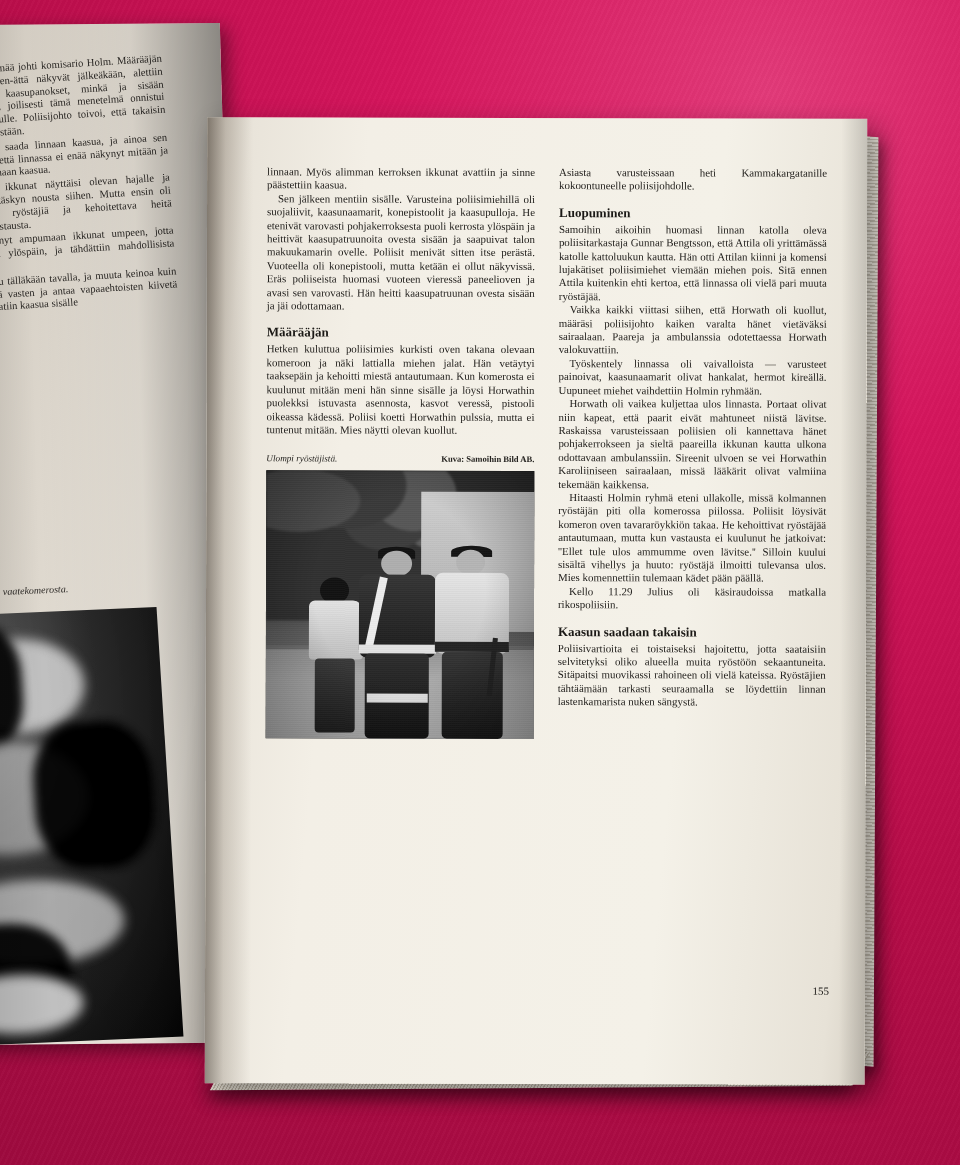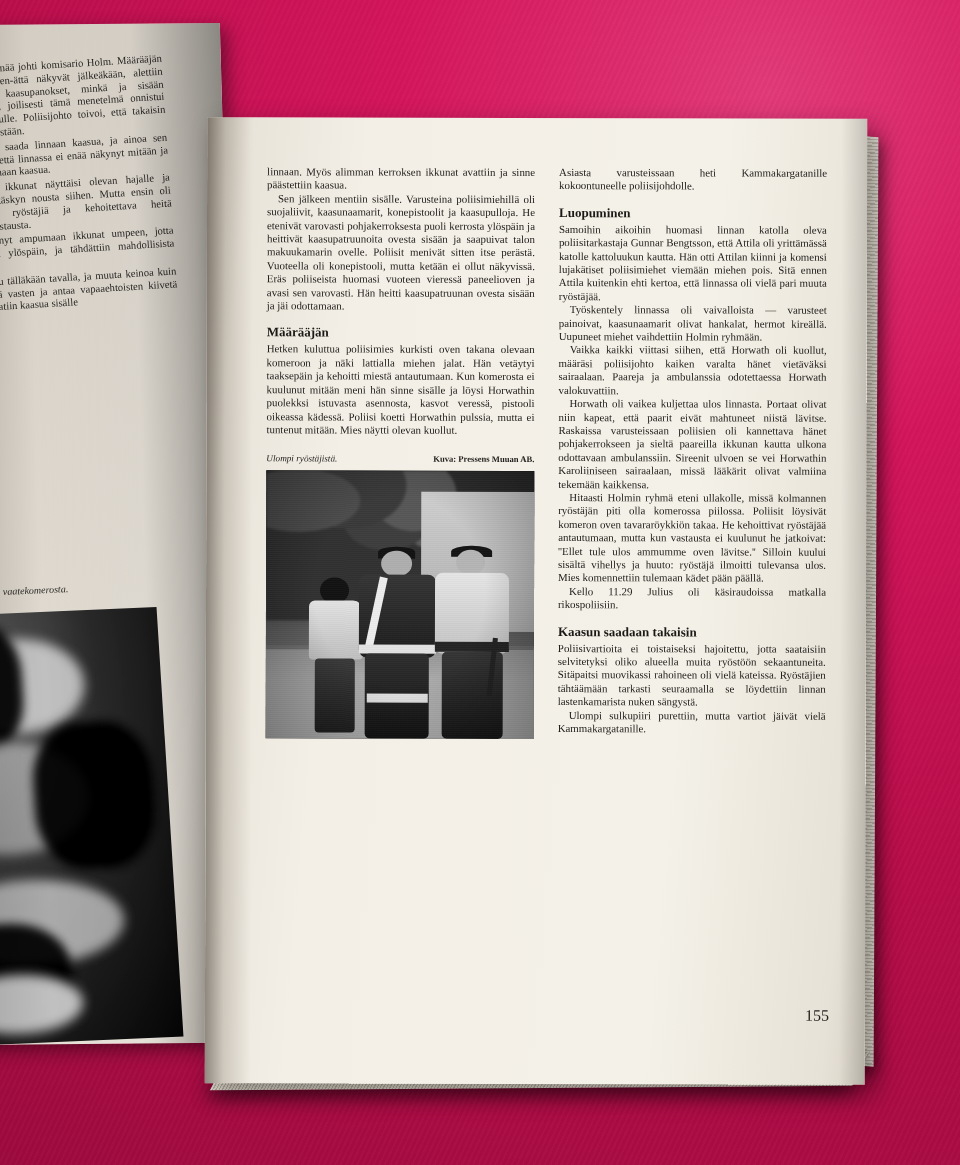--- a/index.html
+++ b/index.html
@@ -273,22 +273,22 @@
   }
   .photo .grain {
     position: absolute; inset: 0;
     background-image: repeating-linear-gradient(0deg, rgba(255,255,255,.035) 0 1px, rgba(0,0,0,.035) 1px 2px);
     opacity: .55;
   }
 
   .folio {
     position: absolute;
     right: 36px;
-    bottom: 60px;
-    font-size: 16px;
+    bottom: 88px;
+    font-size: 11px;
     color: #22201d;
   }
 </style>
 </head>
 <body>
 
 <div class="stage">
   <div class="cloth"></div>
 
   <div class="book">
@@ -322,21 +322,21 @@
 
         <div class="col left">
           <p class="noind">linnaan. Myös alimman kerroksen ikkunat avattiin ja sinne päästettiin kaasua.</p>
           <p>Sen jälkeen mentiin sisälle. Varusteina poliisimiehillä oli suojaliivit, kaasunaamarit, konepistoolit ja kaasupulloja. He etenivät varovasti pohjakerroksesta puoli kerrosta ylöspäin ja heittivät kaasupatruunoita ovesta sisään ja saapuivat talon makuukamarin ovelle. Poliisit menivät sitten itse perästä. Vuoteella oli konepistooli, mutta ketään ei ollut näkyvissä. Eräs poliiseista huomasi vuoteen vieressä paneelioven ja avasi sen varovasti. Hän heitti kaasupatruunan ovesta sisään ja jäi odottamaan.</p>
 
           <h3>Määrääjän</h3>
           <p class="noind">Hetken kuluttua poliisimies kurkisti oven takana olevaan komeroon ja näki lattialla miehen jalat. Hän vetäytyi taaksepäin ja kehoitti miestä antautumaan. Kun komerosta ei kuulunut mitään meni hän sinne sisälle ja löysi Horwathin puolekksi istuvasta asennosta, kasvot veressä, pistooli oikeassa kädessä. Poliisi koetti Horwathin pulssia, mutta ei tuntenut mitään. Mies näytti olevan kuollut.</p>
 
           <div class="ph-caption">
             <span class="mot">Ulompi ryöstäjistä.</span>
-            <span class="src">Kuva: Pressens Muuan AB.</span>
+            <span class="src">Kuva: Samoihin Bild AB.</span>
           </div>
 
           <div class="photo">
             <div class="sky"></div>
             <div class="foliage"></div>
             <div class="wall"></div>
             <div class="ground"></div>
             <div class="kerb"></div>
 
             <div class="fig fig-prisoner">
@@ -365,29 +365,28 @@
             <div class="vign"></div>
             <div class="grain"></div>
           </div>
         </div>
 
         <div class="col right">
           <p class="noind">Asiasta varusteissaan heti Kammakargatanille kokoontuneelle poliisijohdolle.</p>
 
           <h3>Luopuminen</h3>
           <p class="noind">Samoihin aikoihin huomasi linnan katolla oleva poliisitarkastaja Gunnar Bengtsson, että Attila oli yrittämässä katolle kattoluukun kautta. Hän otti Attilan kiinni ja komensi lujakätiset poliisimiehet viemään miehen pois. Sitä ennen Attila kuitenkin ehti kertoa, että linnassa oli vielä pari muuta ryöstäjää.</p>
+          <p>Vaikka kaikki viittasi siihen, että Horwath oli kuollut, määräsi poliisijohto kaiken varalta hänet vietäväksi sairaalaan. Paareja ja ambulanssia odotettaessa Horwath valokuvattiin.</p>
           <p>Työskentely linnassa oli vaivalloista — varusteet painoivat, kaasunaamarit olivat hankalat, hermot kireällä. Uupuneet miehet vaihdettiin Holmin ryhmään.</p>
-          <p>Vaikka kaikki viittasi siihen, että Horwath oli kuollut, määräsi poliisijohto kaiken varalta hänet vietäväksi sairaalaan. Paareja ja ambulanssia odotettaessa Horwath valokuvattiin.</p>
           <p>Horwath oli vaikea kuljettaa ulos linnasta. Portaat olivat niin kapeat, että paarit eivät mahtuneet niistä lävitse. Raskaissa varusteissaan poliisien oli kannettava hänet pohjakerrokseen ja sieltä paareilla ikkunan kautta ulkona odottavaan ambulanssiin. Sireenit ulvoen se vei Horwathin Karoliiniseen sairaalaan, missä lääkärit olivat valmiina tekemään kaikkensa.</p>
           <p>Hitaasti Holmin ryhmä eteni ullakolle, missä kolmannen ryöstäjän piti olla komerossa piilossa. Poliisit löysivät komeron oven tavararöykkiön takaa. He kehoittivat ryöstäjää antautumaan, mutta kun vastausta ei kuulunut he jatkoivat: ''Ellet tule ulos ammumme oven lävitse.'' Silloin kuului sisältä vihellys ja huuto: ryöstäjä ilmoitti tulevansa ulos. Mies komennettiin tulemaan kädet pään päällä.</p>
           <p>Kello 11.29 Julius oli käsiraudoissa matkalla rikospoliisiin.</p>
 
           <h3>Kaasun saadaan takaisin</h3>
           <p class="noind">Poliisivartioita ei toistaiseksi hajoitettu, jotta saataisiin selvitetyksi oliko alueella muita ryöstöön sekaantuneita. Sitäpaitsi muovikassi rahoineen oli vielä kateissa. Ryöstäjien tähtäämään tarkasti seuraamalla se löydettiin linnan lastenkamarista nuken sängystä.</p>
-          <p>Ulompi sulkupiiri purettiin, mutta vartiot jäivät vielä Kammakargatanille.</p>
         </div>
       </div>
 
       <div class="folio">155</div>
       <div class="gutter"></div>
       <div class="edge-shadow"></div>
     </div>
 
   </div>
 </div>

